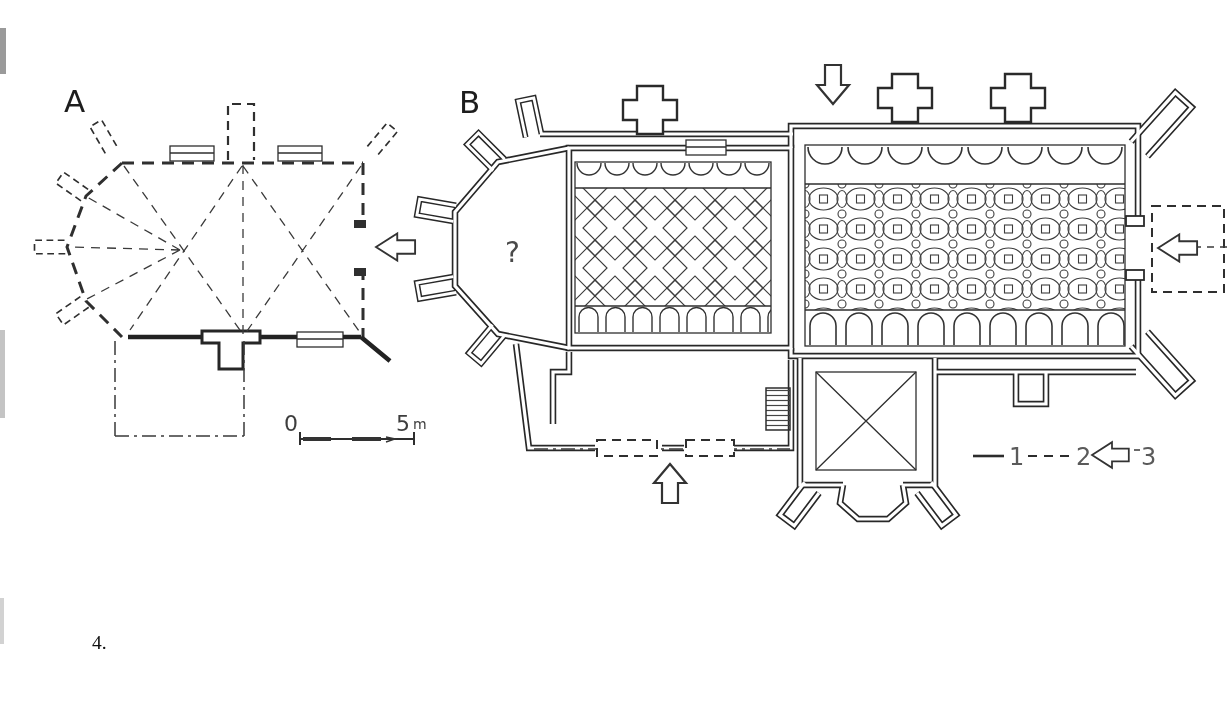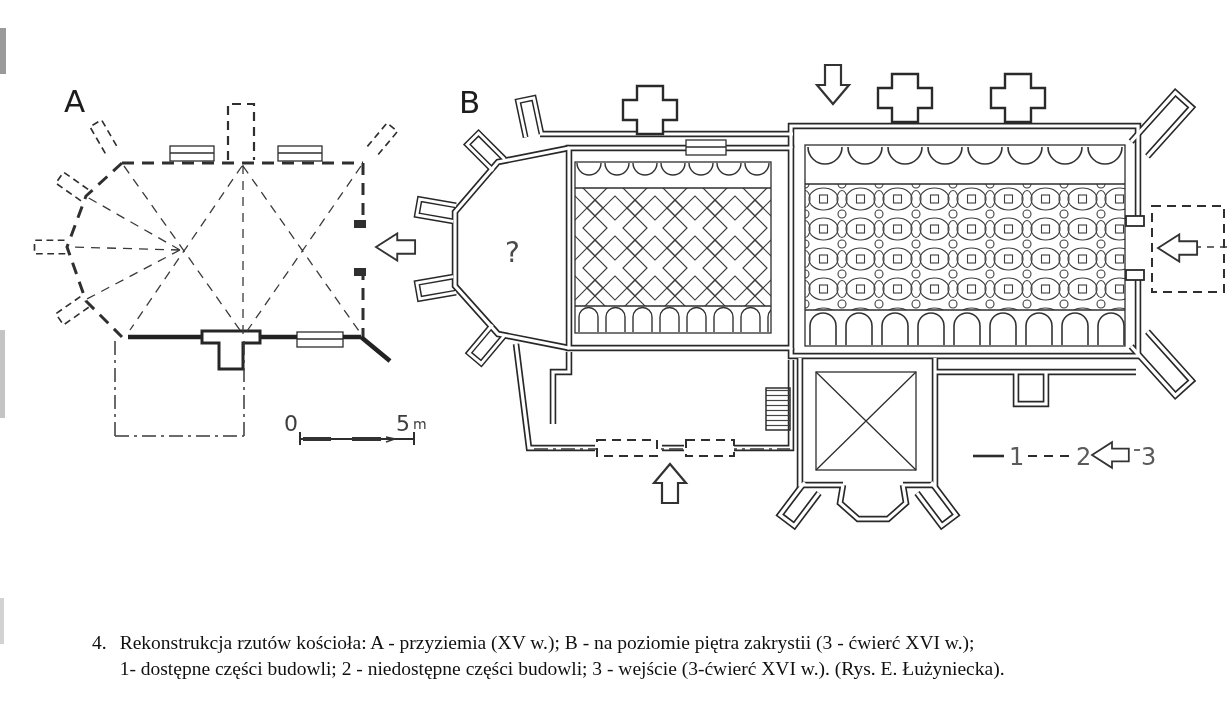--- a/index.html
+++ b/index.html
@@ -256,18 +256,17 @@
     <path class="dashThin" d="M1108,450 H1140"></path>
     <use href="#arrowL" class="arrow" transform="translate(1092,455) scale(0.8)"></use>
     <text class="legNum" x="1141" y="465">3</text>
   </g>
 </svg>
 
 
 <div class="caption">
   <span class="cap-num">4.</span>
   <span class="cap-text">
-    <span>Rekonstrukcja rzutów kościoła: A - przyziemia (XV w.); B - na poziomie piętra zakrystii (3 - ćwierć XVI w.);</span><br>
-    <span>1- dostępne części budowli; 2 - niedostępne części budowli; 3 - wejście (3-ćwierć XVI w.). (Rys. E. Łużyniecka).</span>
+    <br>
   </span>
 </div>
 
 </div>
 
 </body></html>

